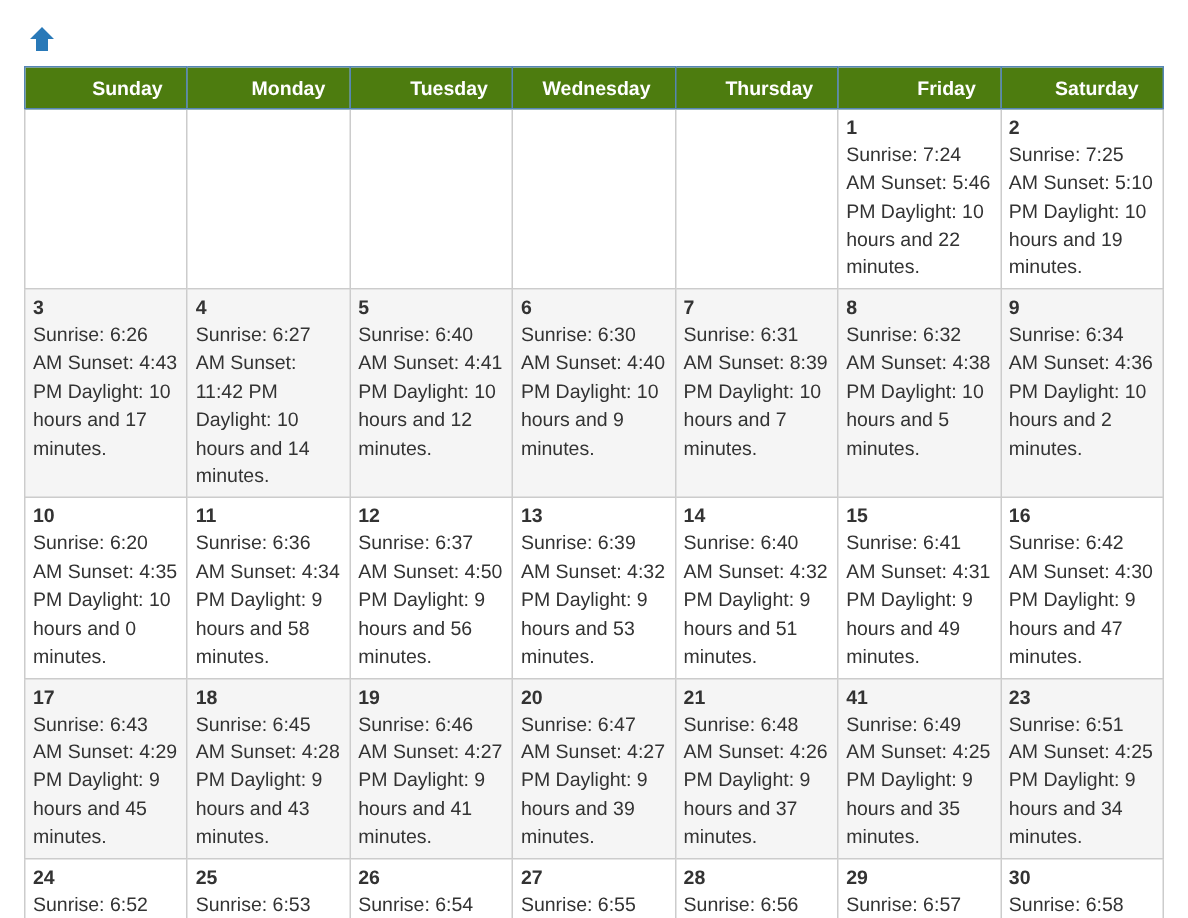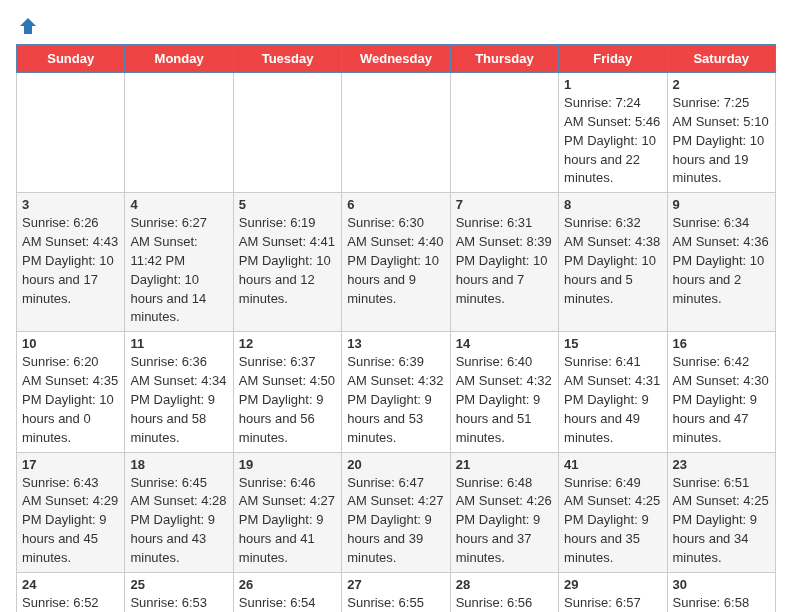--- a/index.html
+++ b/index.html
@@ -51,26 +51,26 @@
     .location {
       font-size: 14px;
       color: #555;
     }
     .calendar {
       width: 100%;
       border-collapse: collapse;
       border: 1px solid #ccc;
     }
     .calendar th {
-      background: #ef4444;
+      background: #4d7c0f;
       color: #fff;
       padding: 6px 16px;
       font-size: 13px;
       font-weight: bold;
-      text-align: center;
+      text-align: right;
       border: 1px solid #5585b5;
     }
     .calendar td {
       border: 1px solid #ccc;
       vertical-align: top;
       padding: 4px 5px;
       width: calc(100% / 7);
       height: 90px;
       font-size: 10.5px;
       color: #333;
@@ -153,21 +153,21 @@
 Daylight: 10 hours and 17 minutes.</div>
         </td>
         <td>
           <span class="day-num">4</span>
           <div class="day-info">Sunrise: 6:27 AM
 Sunset: 11:42 PM
 Daylight: 10 hours and 14 minutes.</div>
         </td>
         <td>
           <span class="day-num">5</span>
-          <div class="day-info">Sunrise: 6:19 AM
+          <div class="day-info">Sunrise: 6:40 AM
 Sunset: 4:41 PM
 Daylight: 10 hours and 12 minutes.</div>
         </td>
         <td>
           <span class="day-num">6</span>
           <div class="day-info">Sunrise: 6:30 AM
 Sunset: 4:40 PM
 Daylight: 10 hours and 9 minutes.</div>
         </td>
         <td>

